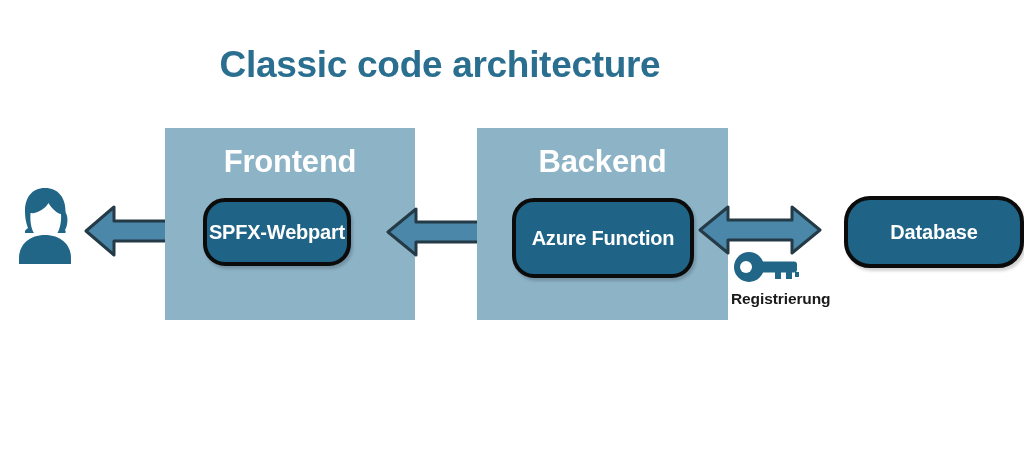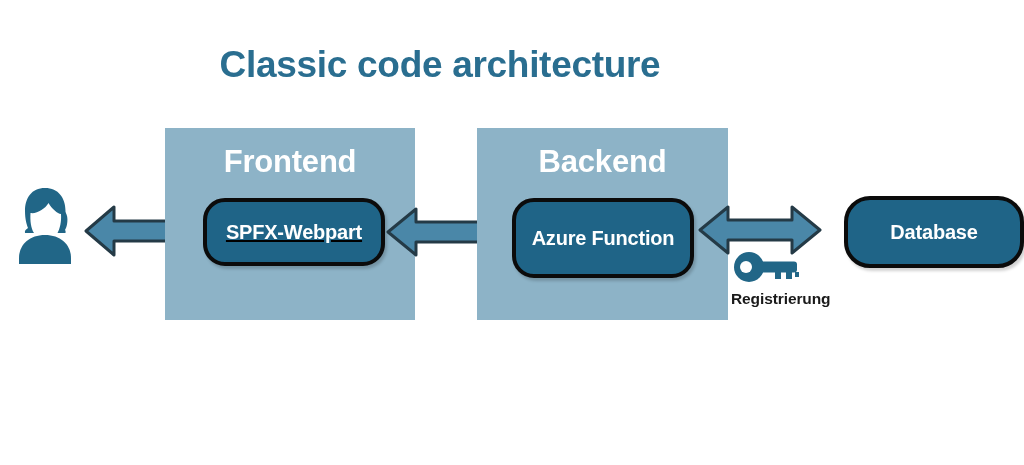--- a/index.html
+++ b/index.html
@@ -117,21 +117,21 @@
   <div class="arrow" style="left:84px; top:203px; width:124px; height:56px;">
     <svg width="124" height="56" viewBox="0 0 124 56" xmlns="http://www.w3.org/2000/svg">
       <path d="M2 28 L30 4 L30 18 L94 18 L94 4 L122 28 L94 52 L94 38 L30 38 L30 52 Z" fill="#4A87A8" stroke="#243A46" stroke-width="3" stroke-linejoin="round"></path>
     </svg>
   </div>
 
   <div class="zone" style="left:165px; top:128px; width:250px; height:192px;">
     <div class="zone-label">Frontend</div>
   </div>
 
-  <div class="node" style="left:203px; top:198px; width:182px; height:68px;text-decoration:underline;">
+  <div class="node" style="left:203px; top:198px; width:148px; height:68px;">
     <span class="node-label">SPFX-Webpart</span>
   </div>
 
   <div class="arrow" style="left:386px; top:206px; width:124px; height:52px;">
     <svg width="124" height="52" viewBox="0 0 124 52" xmlns="http://www.w3.org/2000/svg">
       <path d="M2 26 L30 3 L30 16 L94 16 L94 3 L122 26 L94 49 L94 36 L30 36 L30 49 Z" fill="#4A87A8" stroke="#243A46" stroke-width="3" stroke-linejoin="round"></path>
     </svg>
   </div>
 
   <div class="zone" style="left:477px; top:128px; width:251px; height:192px;">

